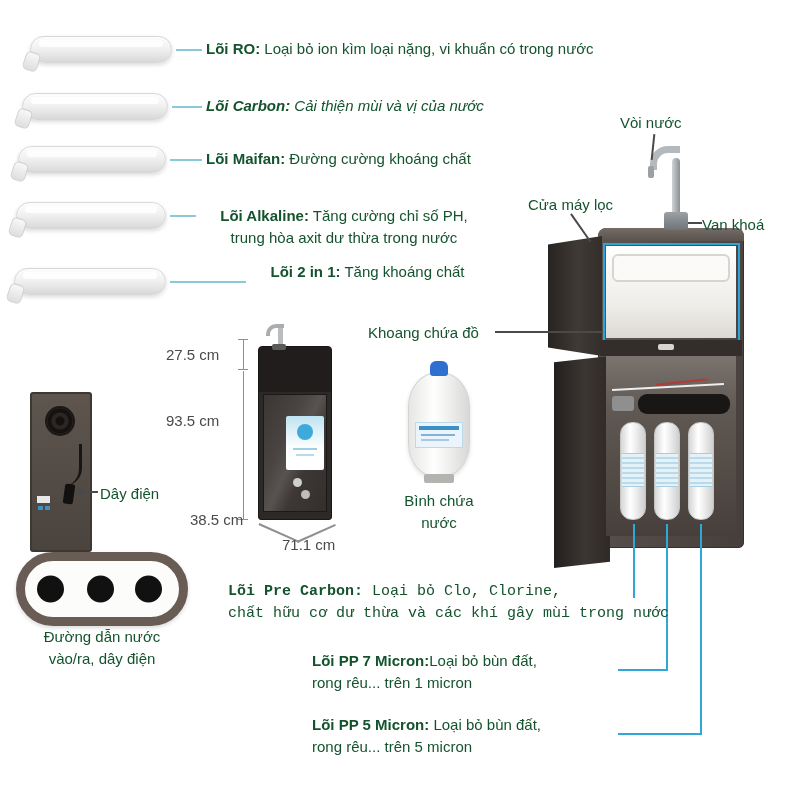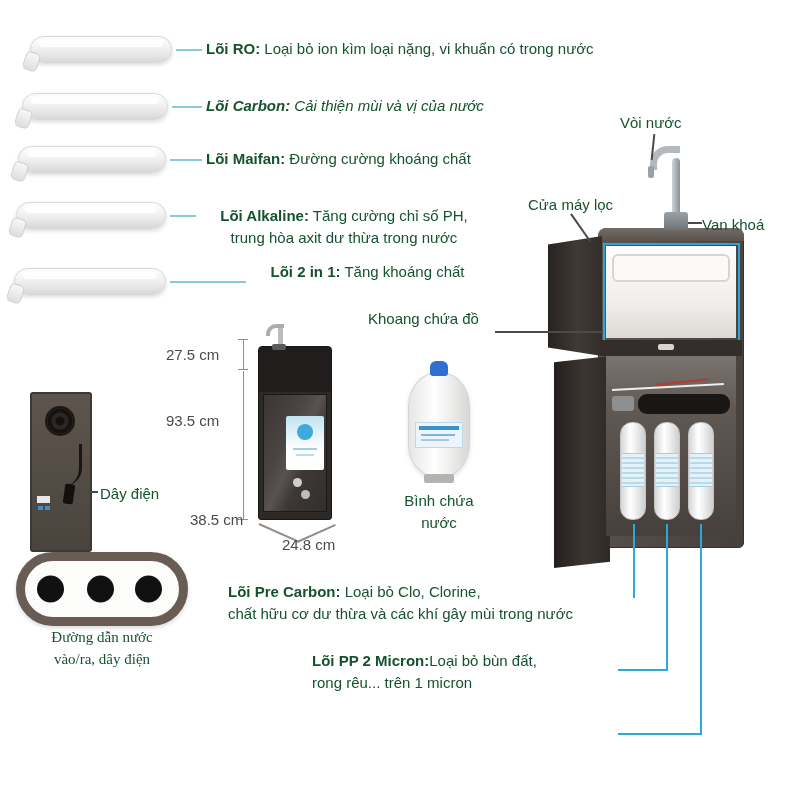--- a/index.html
+++ b/index.html
@@ -116,21 +116,21 @@
 
   <div class="label nowrap" style="left:620px;top:112px;">Vòi nước</div>
   <div class="pline" style="left:652px;top:134px;width:1.5px;height:26px;transform:rotate(6deg);"></div>
 
   <div class="label nowrap" style="left:702px;top:214px;text-align:right;">Van khoá</div>
   <div class="pline" style="left:688px;top:222px;width:14px;height:1.5px;"></div>
 
   <div class="label nowrap" style="left:528px;top:194px;">Cửa máy lọc</div>
   <div class="pline" style="left:570px;top:214px;width:1.5px;height:34px;transform:rotate(-35deg);transform-origin:top center;"></div>
 
-  <div class="label nowrap" style="left:368px;top:308px;">Khoang chứa đồ</div>
+  <div class="label nowrap" style="left:368px;top:322px;">Khoang chứa đồ</div>
   <div class="pline" style="left:495px;top:331px;width:108px;height:1.5px;"></div>
 
   <div class="abs" style="left:258px;top:346px;width:74px;height:174px;border-radius:4px 4px 3px 3px;
        background:#2d2927;border:1px solid #1a1817;"></div>
   <div class="abs" style="left:259px;top:347px;width:72px;height:45px;border-radius:4px 4px 0 0;background:#201d1c;"></div>
   <div class="abs" style="left:263px;top:394px;width:64px;height:118px;border:1px solid #1c1a19;
        background:linear-gradient(115deg,#3b3634 0%,#4a4542 35%,#585250 50%,#3d3835 65%,#332f2d 100%);"></div>
   <div class="abs" style="left:286px;top:416px;width:38px;height:54px;border-radius:2px;
        background:linear-gradient(180deg,#bfe3f2 0%,#ffffff 60%);">
     <div class="abs" style="left:11px;top:8px;width:16px;height:16px;border-radius:50%;background:#3fa9dc;"></div>
@@ -148,21 +148,21 @@
   <div class="dimline" style="left:238px;top:339px;width:10px;height:1px;"></div>
   <div class="dimline" style="left:243px;top:339px;width:1px;height:30px;"></div>
   <div class="dimline" style="left:238px;top:369px;width:10px;height:1px;"></div>
   <div class="dimline" style="left:243px;top:371px;width:1px;height:148px;"></div>
   <div class="dimline" style="left:238px;top:519px;width:10px;height:1px;"></div>
   <div class="dimlabel right" style="left:166px;top:346px;width:66px;">27.5 cm</div>
   <div class="dimlabel right" style="left:166px;top:412px;width:66px;">93.5 cm</div>
   <div class="dimline" style="left:259px;top:523px;width:44px;height:1.5px;transform:rotate(24deg);transform-origin:left center;"></div>
   <div class="dimlabel nowrap" style="left:190px;top:511px;">38.5 cm</div>
   <div class="dimline" style="left:297px;top:541px;width:42px;height:1.5px;transform:rotate(-24deg);transform-origin:left center;"></div>
-  <div class="dimlabel nowrap" style="left:282px;top:536px;">24.8 cm</div>
+  <div class="dimlabel nowrap" style="left:282px;top:536px;">71.1 cm</div>
 
   <div class="abs" style="left:408px;top:372px;width:62px;height:106px;border-radius:30px/34px;
        background:linear-gradient(90deg,#e6e6e4 0%,#ffffff 42%,#f2f2f0 62%,#d9d8d6 100%);
        border:1px solid #d4d4d2;box-shadow:0 2px 4px rgba(0,0,0,.12);"></div>
   <div class="abs" style="left:430px;top:361px;width:18px;height:15px;border-radius:6px 6px 3px 3px;background:#2f6fd0;"></div>
   <div class="abs" style="left:415px;top:422px;width:48px;height:26px;background:#eaf4fa;border:1px solid #bcd9e8;">
     <div class="abs" style="left:3px;top:3px;width:40px;height:4px;background:#3e8fc4;"></div>
     <div class="abs" style="left:5px;top:11px;width:34px;height:2px;background:#7fb3d8;"></div>
     <div class="abs" style="left:5px;top:16px;width:28px;height:2px;background:#a5c9e2;"></div>
   </div>
@@ -183,30 +183,34 @@
   <div class="pline" style="left:82px;top:491px;width:16px;height:1.5px;"></div>
   <div class="abs" style="left:76px;top:488px;width:0;height:0;border-right:7px solid #4a4a4a;
        border-top:4px solid transparent;border-bottom:4px solid transparent;"></div>
 
   <div class="abs" style="left:16px;top:552px;width:172px;height:74px;border:9px solid #685c54;border-radius:40px;
        background:#fcfcfb;box-shadow:0 2px 4px rgba(0,0,0,.15);">
     <div class="abs" style="left:12px;top:50%;transform:translateY(-50%);width:27px;height:27px;border-radius:50%;background:#111;"></div>
     <div class="abs" style="left:62px;top:50%;transform:translateY(-50%);width:27px;height:27px;border-radius:50%;background:#111;"></div>
     <div class="abs" style="left:110px;top:50%;transform:translateY(-50%);width:27px;height:27px;border-radius:50%;background:#111;"></div>
   </div>
-  <div class="label center" style="left:37px;top:626px;width:130px;font-family:Liberation Serif, serif;">Đường dẫn nước vào/ra, dây điện</div>
+  <div class="label center" style="left:37px;top:626px;width:130px;">Đường dẫn nước vào/ra, dây điện</div>
 
   <div class="bline" style="left:633px;top:524px;width:2px;height:74px;"></div>
   <div class="bline" style="left:666px;top:524px;width:2px;height:146px;"></div>
   <div class="bline" style="left:700px;top:524px;width:2px;height:210px;"></div>
   <div class="bline" style="left:618px;top:669px;width:50px;height:2px;"></div>
   <div class="bline" style="left:618px;top:733px;width:84px;height:2px;"></div>
 
-  <div class="label right" style="left:228px;top:581px;width:400px;">
+  <div class="label right" style="left:228px;top:581px;width:400px;font-family:Liberation Mono, monospace;">
     <div><span class="b">Lõi Pre Carbon:</span><span> Loại bỏ Clo, Clorine,</span></div>
     <div>chất hữu cơ dư thừa và các khí gây mùi trong nước</div>
   </div>
   <div class="label right" style="left:312px;top:650px;width:300px;">
-    <div><span class="b">Lõi PP 2 Micron:</span><span>Loại bỏ bùn đất,</span></div>
+    <div><span class="b">Lõi PP 7 Micron:</span><span>Loại bỏ bùn đất,</span></div>
     <div>rong rêu... trên 1 micron</div>
   </div>
+  <div class="label right" style="left:312px;top:714px;width:300px;">
+    <div><span class="b">Lõi PP 5 Micron:</span><span> Loại bỏ bùn đất,</span></div>
+    <div>rong rêu... trên 5 micron</div>
+  </div>
 
 </div>
 
 </body></html>

